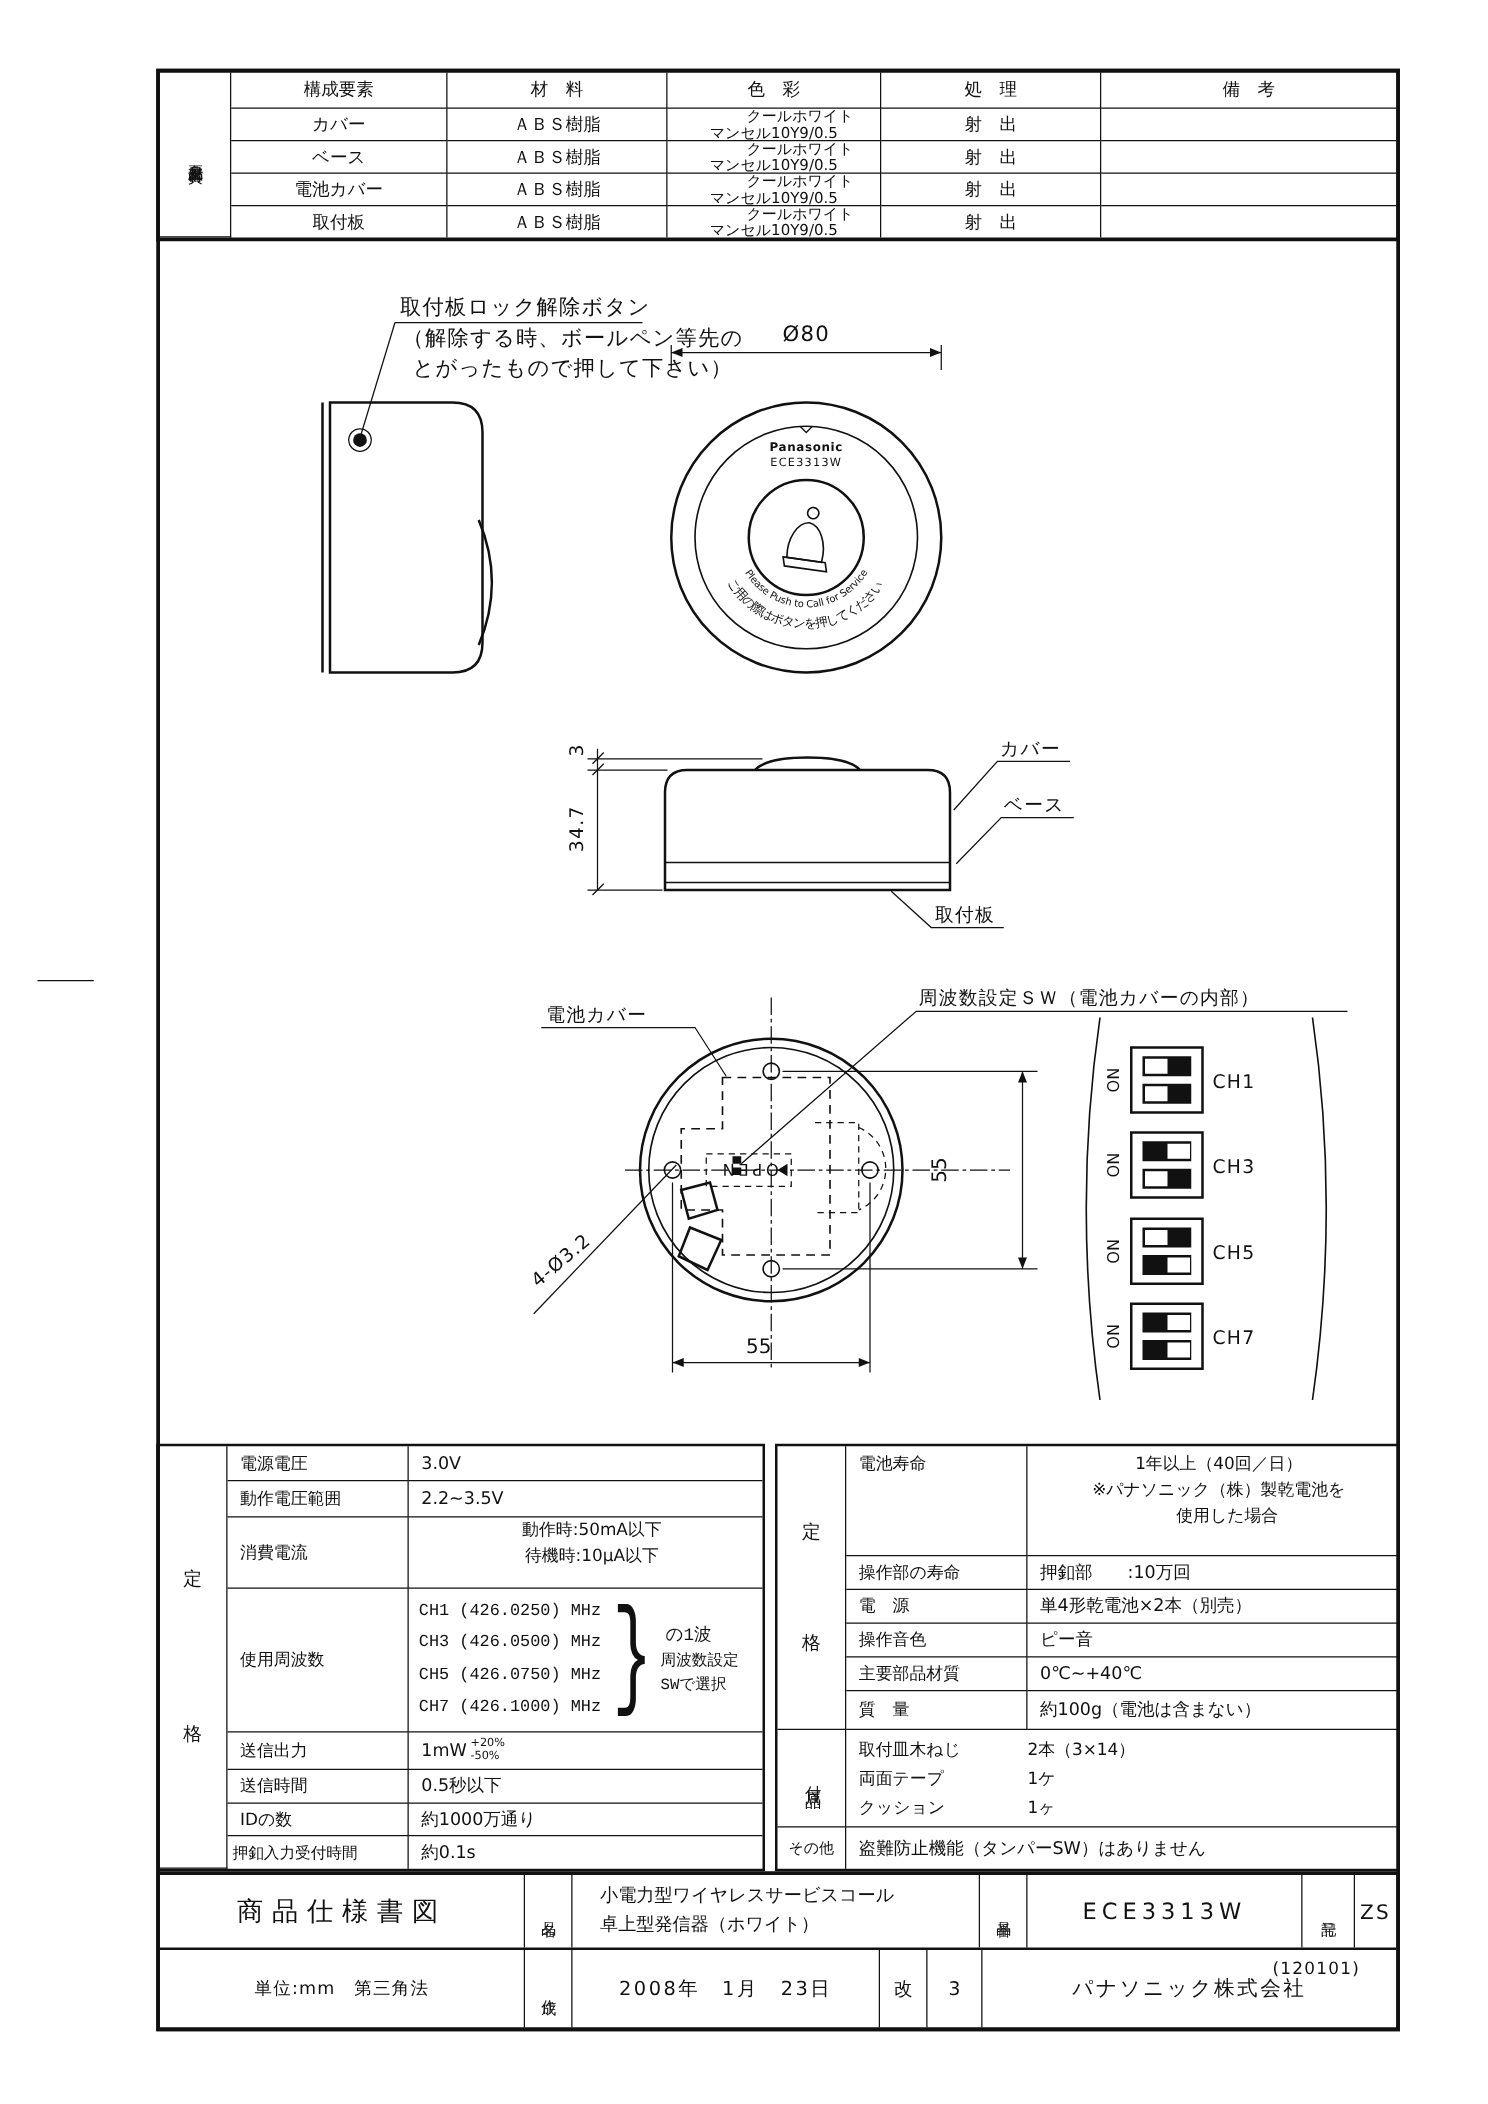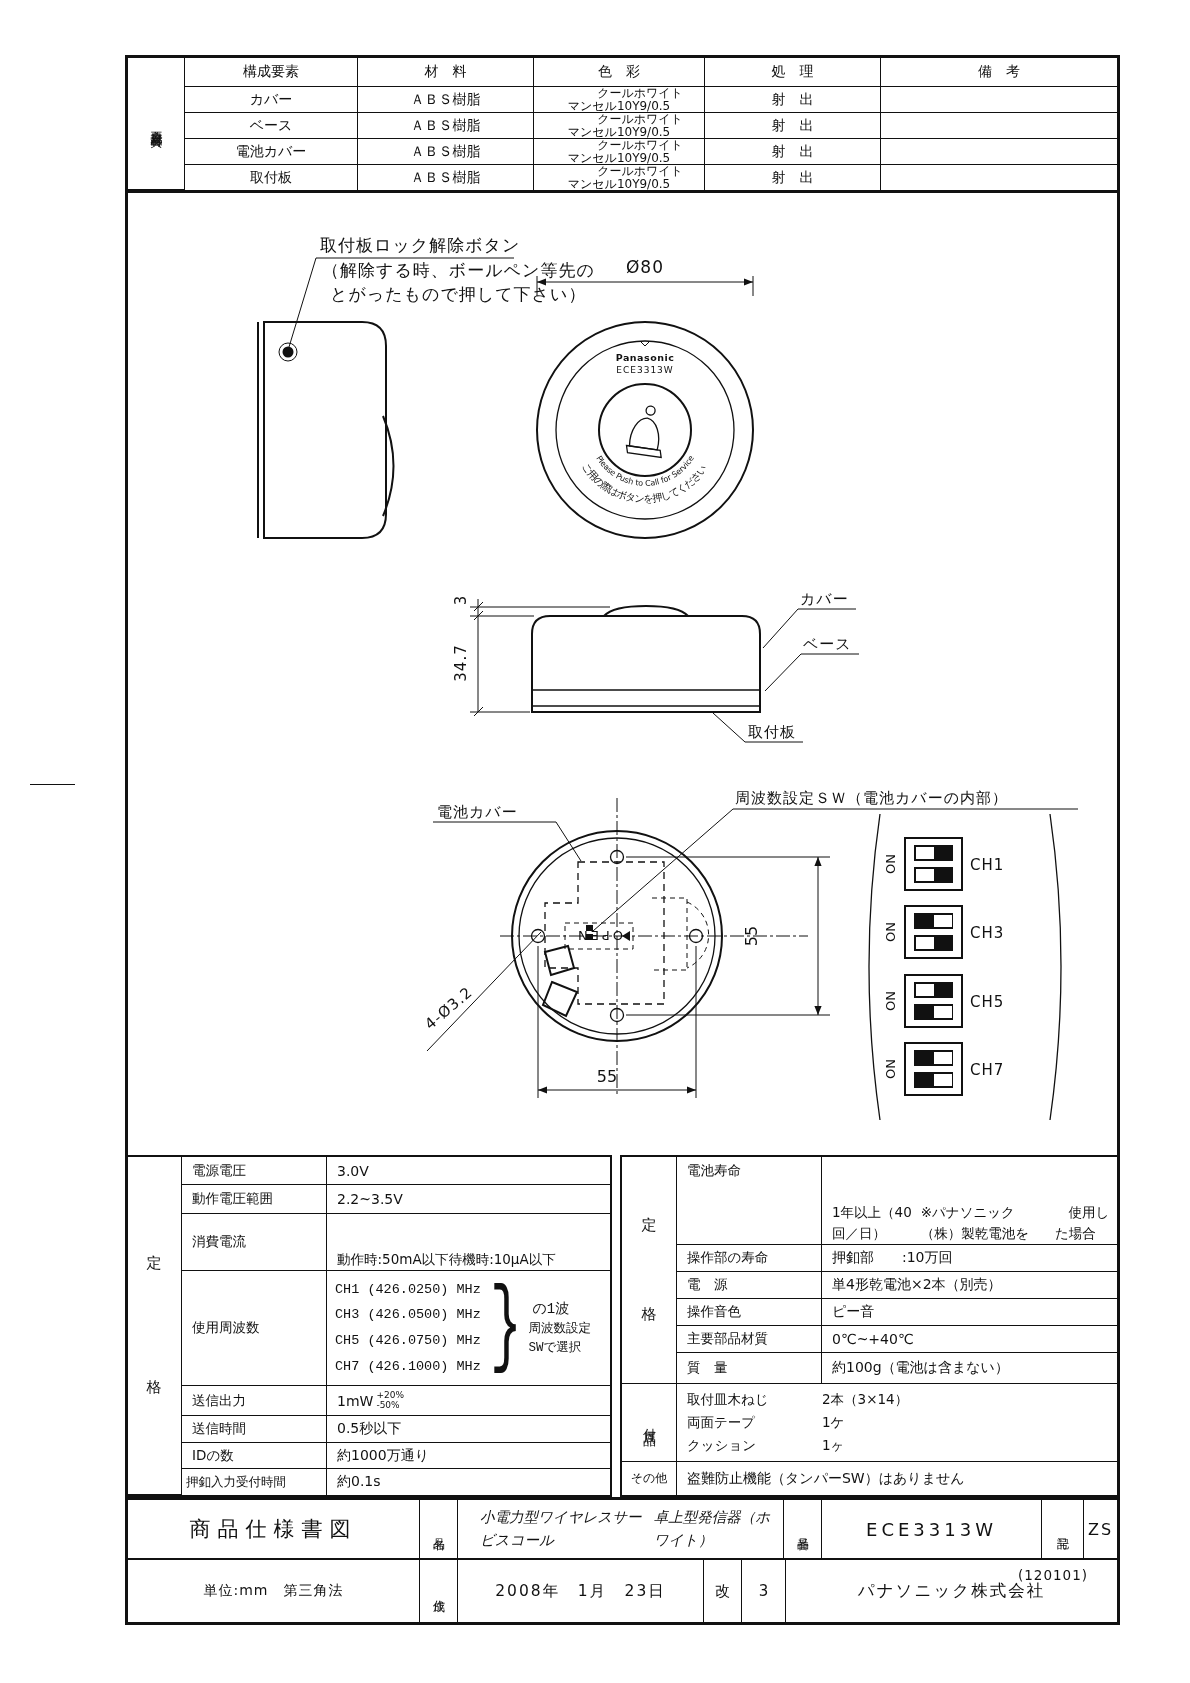--- a/index.html
+++ b/index.html
@@ -32,21 +32,21 @@
              grid-template-rows:28px 29px 57px 115px 30px 27px 26px 1fr;}
   .spec-right{position:absolute;left:620px;top:1155px;width:500px;height:342px;
               border:2.5px solid #111;box-sizing:border-box;display:grid;
               grid-template-columns:55px 145px 1fr;
               grid-template-rows:88px 27px 27px 27px 27px 31px 78px 1fr;}
   .ratlabel{display:flex;flex-direction:column;align-items:center;justify-content:center;
             gap:105px;font-size:15px;}
   .ratlabel2{gap:70px;}
   .ml{font-size:13.5px;}
   .mv{font-size:14px;}
-  .twoline{flex-direction:row;align-items:flex-end;line-height:1.55;font-size:13.5px;}
+  .twoline{flex-direction:column;align-items:center;line-height:1.55;font-size:13.5px;}
   .freqwrap{display:flex;align-items:center;gap:2px;padding-left:8px;width:100%;box-sizing:border-box;font-family:Liberation Mono, monospace;}
   .freqlines{display:flex;flex-direction:column;line-height:1.9;font-size:13.5px;}
   .brace{font-size:96px;font-weight:200;transform:scaleX(.55);line-height:0;margin:0 -8px 0 -6px;}
   .freqnote{display:flex;flex-direction:column;font-size:12.5px;line-height:1.5;}
   .freqnote span:first-child{margin-left:4px;font-size:14px;}
   .tol{display:inline-flex;flex-direction:column;font-size:9px;line-height:1.1;margin-left:3px;}
   .accbody{flex-direction:column;align-items:stretch;justify-content:space-around;
            padding:4px 0;font-size:13.5px;}
   .accrow{display:flex;}
   .accname{width:145px;padding-left:10px;box-sizing:border-box;}
@@ -55,22 +55,22 @@
                border:3px solid #111;box-sizing:border-box;display:grid;
                grid-template-rows:60px 1fr;}
   .tb-row{display:grid;}
   .tb-row1{grid-template-columns:292px 38px 326px 38px 220px 42px 1fr;border-bottom:2px solid #111;}
   .tb-row2{grid-template-columns:292px 38px 246px 38px 44px 1fr;}
   .tb-cell{border-right:1.5px solid #111;display:flex;align-items:center;justify-content:center;
            box-sizing:border-box;overflow:hidden;}
   .tb-cell.nr{border-right:none;}
   .tb-vlabel{writing-mode:vertical-rl;text-orientation:upright;font-size:12px;letter-spacing:1px;}
   .doc-type{font-size:21px;letter-spacing:7px;}
-  .prod-name{align-items:center;padding-left:22px;
-             font-size:14.5px;line-height:1.6;font-style:italic;}
+  .prod-name{flex-direction:column;align-items:flex-start;padding-left:22px;
+             font-size:14.5px;line-height:1.6;}
   .prod-no{font-size:18px;letter-spacing:4px;}
   .symbol{font-size:16px;letter-spacing:2px;}
   .units{font-size:14px;letter-spacing:1px;}
   .date{font-size:15.5px;letter-spacing:2px;}
   .company{font-size:16.5px;letter-spacing:2px;}
   .rev{font-size:15px;}
   
   .regmark{position:absolute;left:30px;top:784px;width:45px;border-top:1.5px solid #111;}
   .footer-note{position:absolute;left:1018px;top:1567px;font-size:13.5px;letter-spacing:1px;}
   

